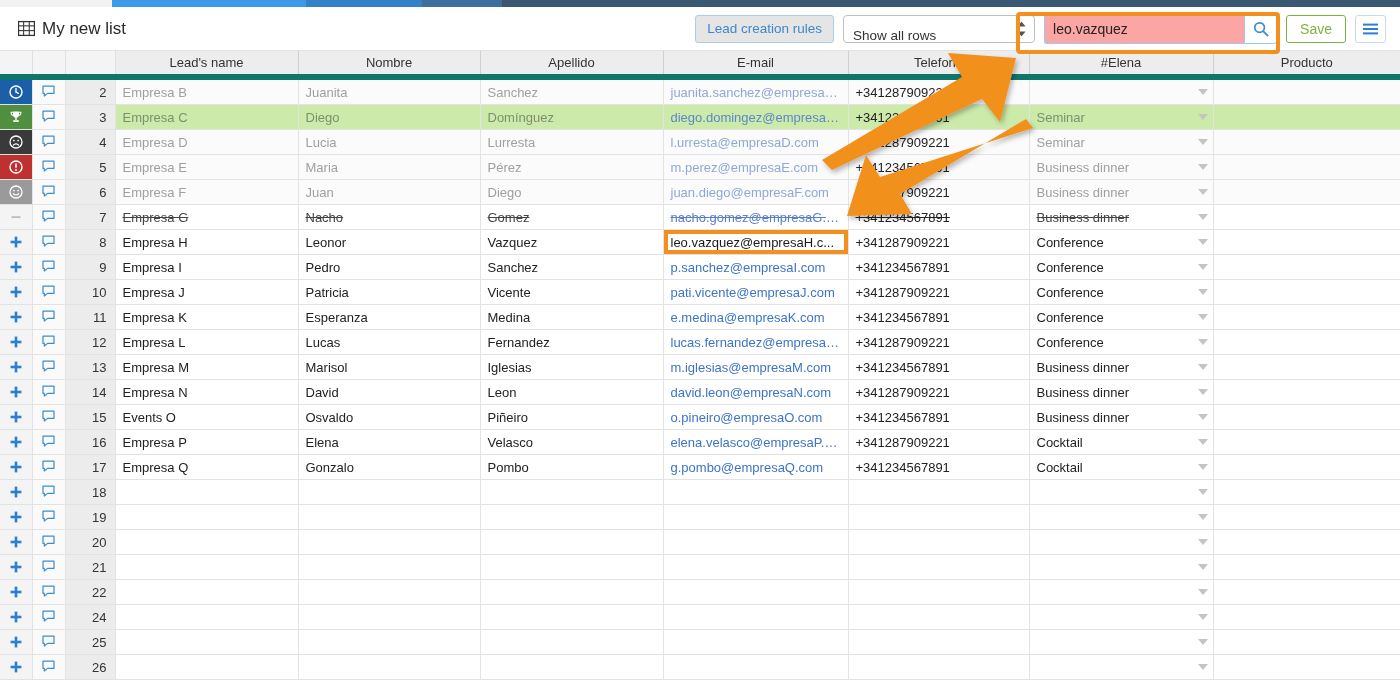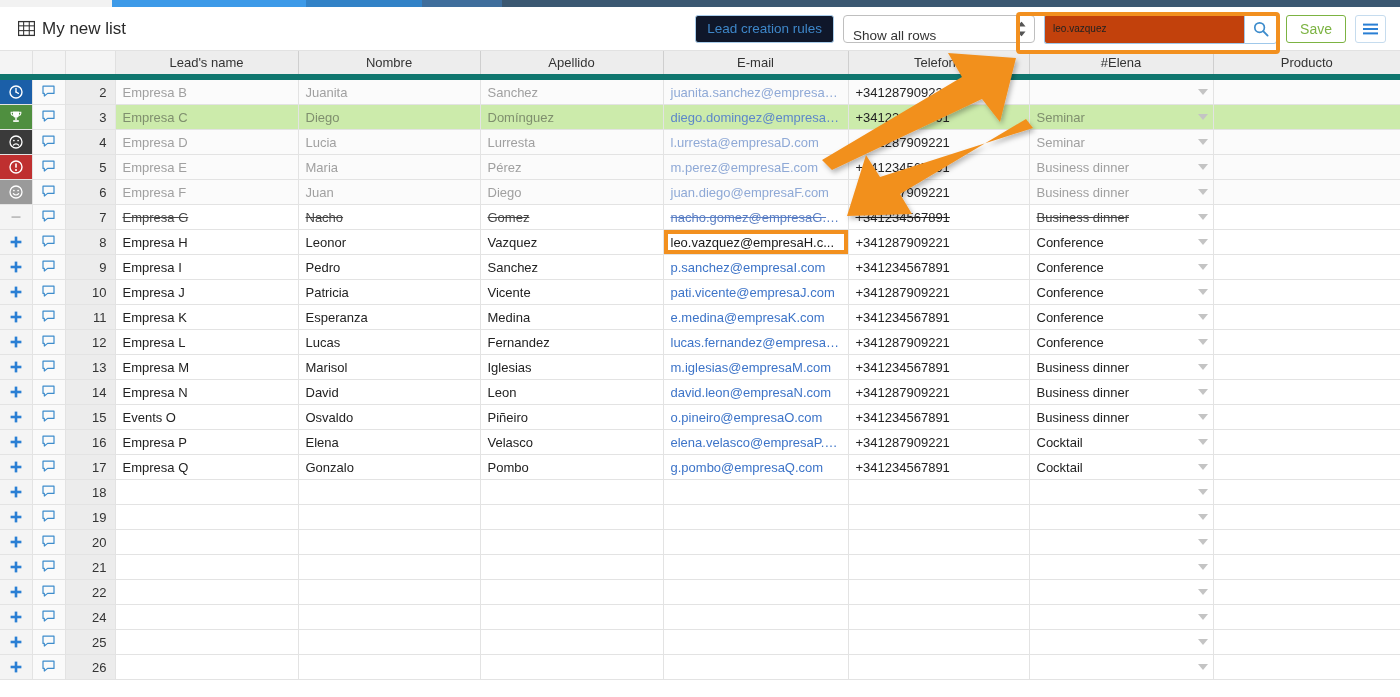--- a/index.html
+++ b/index.html
@@ -32,21 +32,21 @@
   .grid-icon { width: 17px; height: 17px; display: block; }
   .list-title { font-size: 17px; color: #2b2b2b; }
 
   .toolbar-right {
     position: absolute; right: 14px; top: 50%; transform: translateY(-50%);
     display: flex; align-items: center; gap: 9px;
   }
   .btn-rules {
     height: 28px; padding: 0 11px;
     border: 1px solid #a9cdeb; border-radius: 3px;
-    background: #0f172a; color: #3e87c9;
+    background: #e5e5e5; color: #3e87c9;
     font-size: 13.5px; line-height: 26px; white-space: nowrap;
     cursor: pointer;
   }
   .select-wrap {
     position: relative;
     height: 28px; width: 192px;
     border: 1px solid #bfbfbf; border-radius: 4px;
     background: #fff;
   }
   .select-wrap .sel-text {
@@ -55,22 +55,22 @@
   }
   .stepper {
     position: absolute; right: 8px; top: 50%; transform: translateY(-50%);
     width: 9px; height: 15px;
   }
   .search-group { display: flex; height: 30px; }
   .search-input {
     width: 200px; height: 30px;
     border: 1px solid #9fc8ea; border-right: none;
     border-radius: 3px 0 0 3px;
-    background: #c2410c; padding: 0 8px;
-    font-size: 10px; color: #222;
+    background: #fca5a5; padding: 0 8px;
+    font-size: 14px; color: #222;
     font-family: "Liberation Sans", sans-serif;
     outline: none;
   }
   .search-btn {
     width: 33px; height: 30px;
     border: 1px solid #9fc8ea; border-radius: 0 3px 3px 0;
     background: #fff; cursor: pointer;
     display: flex; align-items: center; justify-content: center;
   }
   .btn-save {

